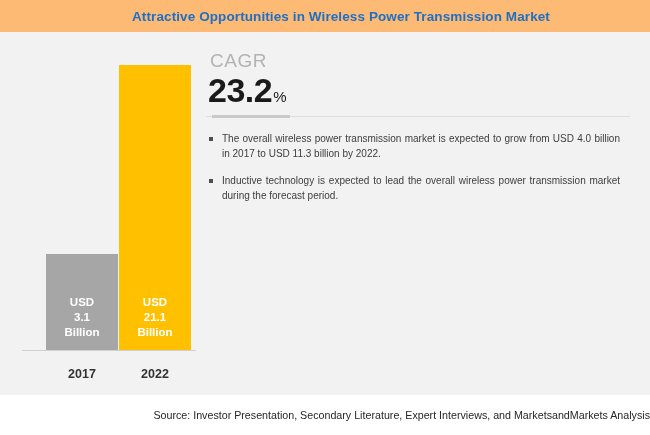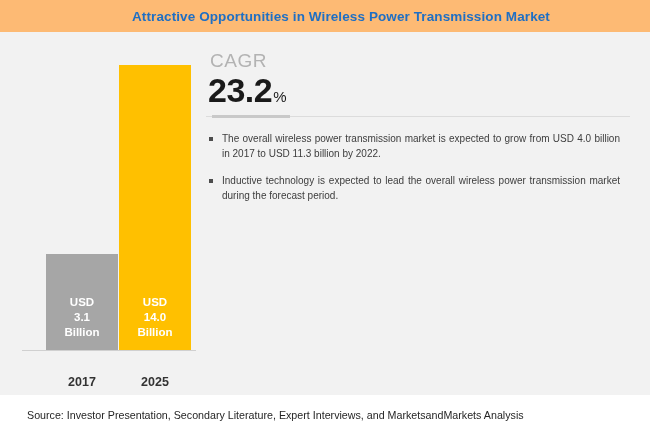--- a/index.html
+++ b/index.html
@@ -105,21 +105,21 @@
     line-height: 15px;
     text-align: center;
     width: 100%;
   }
   .bar-label span {
     display: block;
   }
   .year-row {
     position: absolute;
     left: 0;
-    bottom: 0;
+    bottom: 8px;
     width: 174px;
     height: 20px;
   }
   .year {
     position: absolute;
     top: 0;
     width: 72px;
     text-align: center;
     color: #333333;
     font-size: 12.5px;
@@ -211,20 +211,21 @@
   
   .footer {
     position: absolute;
     left: 0;
     top: 395px;
     width: 650px;
     height: 40px;
     background: #ffffff;
     display: flex;
     align-items: center;
+    justify-content: flex-end;
   }
   .footer-text {
     margin-left: 27px;
     color: #262626;
     font-size: 10.7px;
     white-space: nowrap;
   }
 </style>
 </head>
 <body>
@@ -244,28 +245,28 @@
         <div class="bar-label">
           <span>USD</span>
           <span>3.1</span>
           <span>Billion</span>
         </div>
       </div>
 
       <div class="bar bar-2022">
         <div class="bar-label">
           <span>USD</span>
-          <span>14.0</span>
+          <span>21.1</span>
           <span>Billion</span>
         </div>
       </div>
 
       <div class="year-row">
         <div class="year year-2017">2017</div>
-        <div class="year year-2022">2025</div>
+        <div class="year year-2022">2022</div>
       </div>
     </div>
 
     <div class="content">
 
       <div class="cagr-label">CAGR</div>
 
       <div class="cagr-value-row">
         <div class="cagr-number">23.2</div>
         <div class="cagr-percent">%</div>

